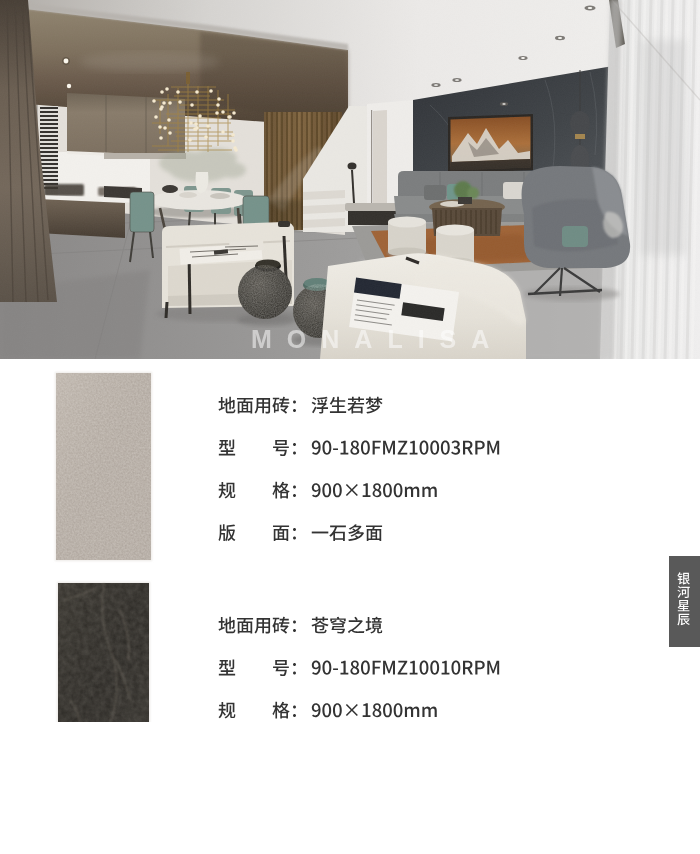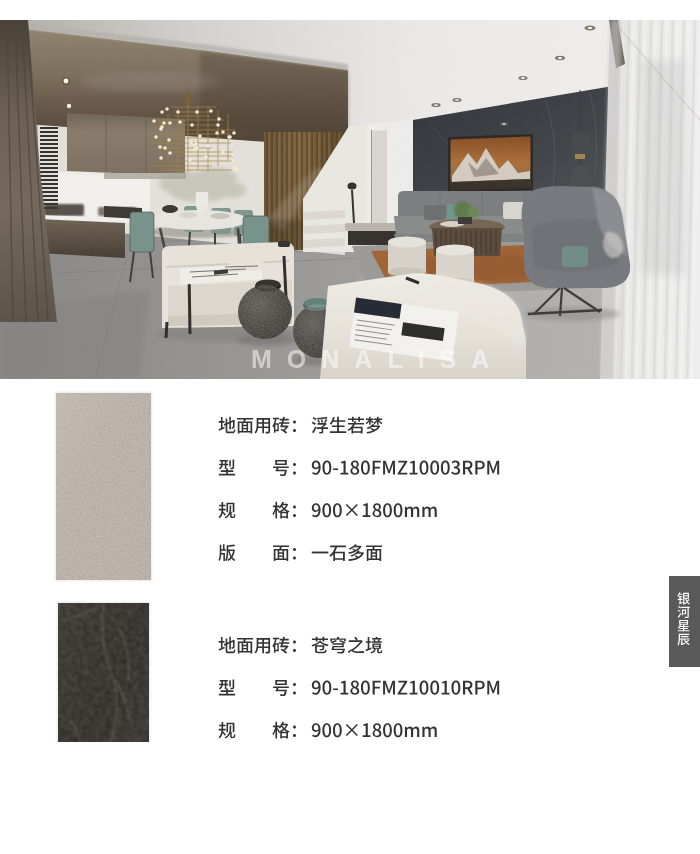--- a/index.html
+++ b/index.html
@@ -1,15 +1,15 @@
 <!DOCTYPE html>
 <html><head><meta charset="utf-8">
 <style>
 html,body{margin:0;padding:0;background:#ffffff;}
-#page{width:700px;height:722px;position:relative;background:#22c55e;overflow:hidden;margin-top:20px;}
+#page{width:700px;height:722px;position:relative;background:#22c55e;overflow:hidden;}
 </style></head>
 <body>
 <div id="page">
 <svg width="700" height="854" viewBox="0 0 700 854">
 <defs>
 
 <linearGradient id="ceil" x1="0" y1="0" x2="1" y2="0">
  <stop offset="0" stop-color="#b0aca7"></stop>
           <stop offset="0.3" stop-color="#d6d4d1"></stop>
  <stop offset="0.6" stop-color="#eceae8"></stop>

